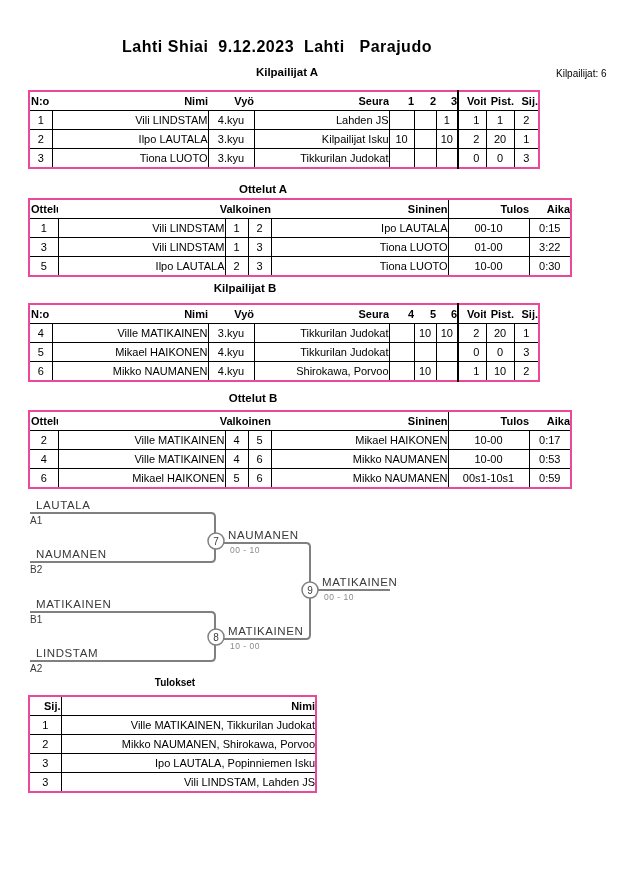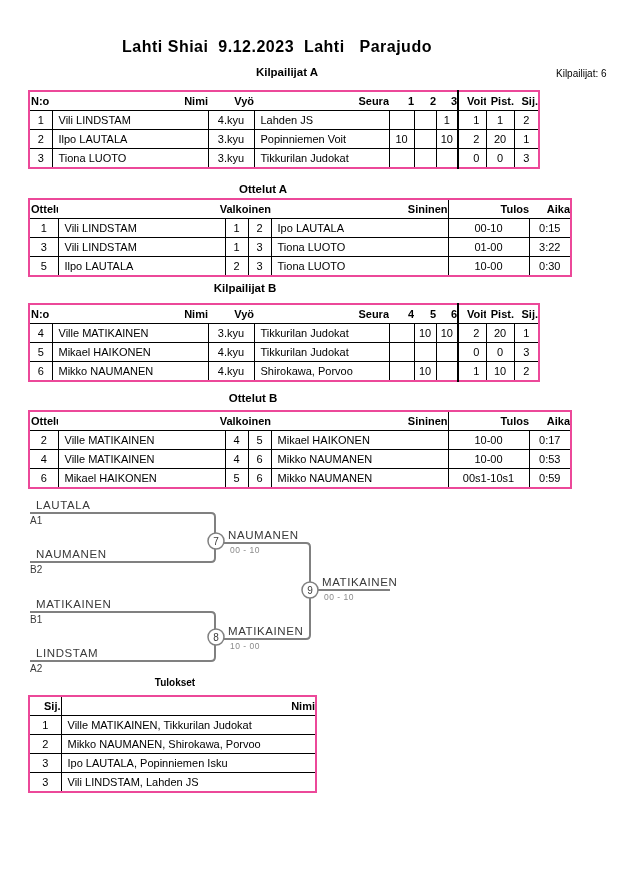--- a/index.html
+++ b/index.html
@@ -13,21 +13,21 @@
     font-size:16px; font-weight:bold; white-space:pre; letter-spacing:0.5px;
   }
   .sec-title { font-size:11.5px; font-weight:bold; transform:translateX(-50%); white-space:nowrap; }
   .comp-count { font-size:10px; white-space:nowrap; }
 
   table { border-collapse:collapse; table-layout:fixed; border:2px solid #ec4899; }
   td, th { height:18px; padding:0; font-size:11px; overflow:hidden; white-space:nowrap; }
   td { border:1px solid #000; }
   th { border:0; border-bottom:1px solid #000; font-weight:bold; text-align:right; }
   th.al { text-align:left; padding-left:1px; }
-  .l { text-align:left; padding-left:6px; }
+  .l { text-align:right; padding-left:6px; }
   .c { text-align:center; }
   .thickL { border-left:2px solid #000 !important;padding-left:8px; }
   .sepR { border-right:1px solid #000; }
   .tul th { border:1px solid #000; }
 
   .ktable { width:510px; }
   .otable { width:542px; }
   .ttable { width:287px; }
 
   svg text { font-family:"Liberation Sans", sans-serif; }
@@ -81,21 +81,21 @@
       <td class="c"></td>
       <td class="c">1</td>
       <td class="c thickL">1</td>
       <td class="c">1</td>
       <td class="c">2</td>
     </tr>
     <tr>
       <td class="c">2</td>
       <td class="l">Ilpo LAUTALA</td>
       <td class="c">3.kyu</td>
-      <td class="l">Popinniemen Voit</td>
+      <td class="l">Kilpailijat Isku</td>
       <td class="c">10</td>
       <td class="c"></td>
       <td class="c">10</td>
       <td class="c thickL">2</td>
       <td class="c">20</td>
       <td class="c">1</td>
     </tr>
     <tr>
       <td class="c">3</td>
       <td class="l">Tiona LUOTO</td>

